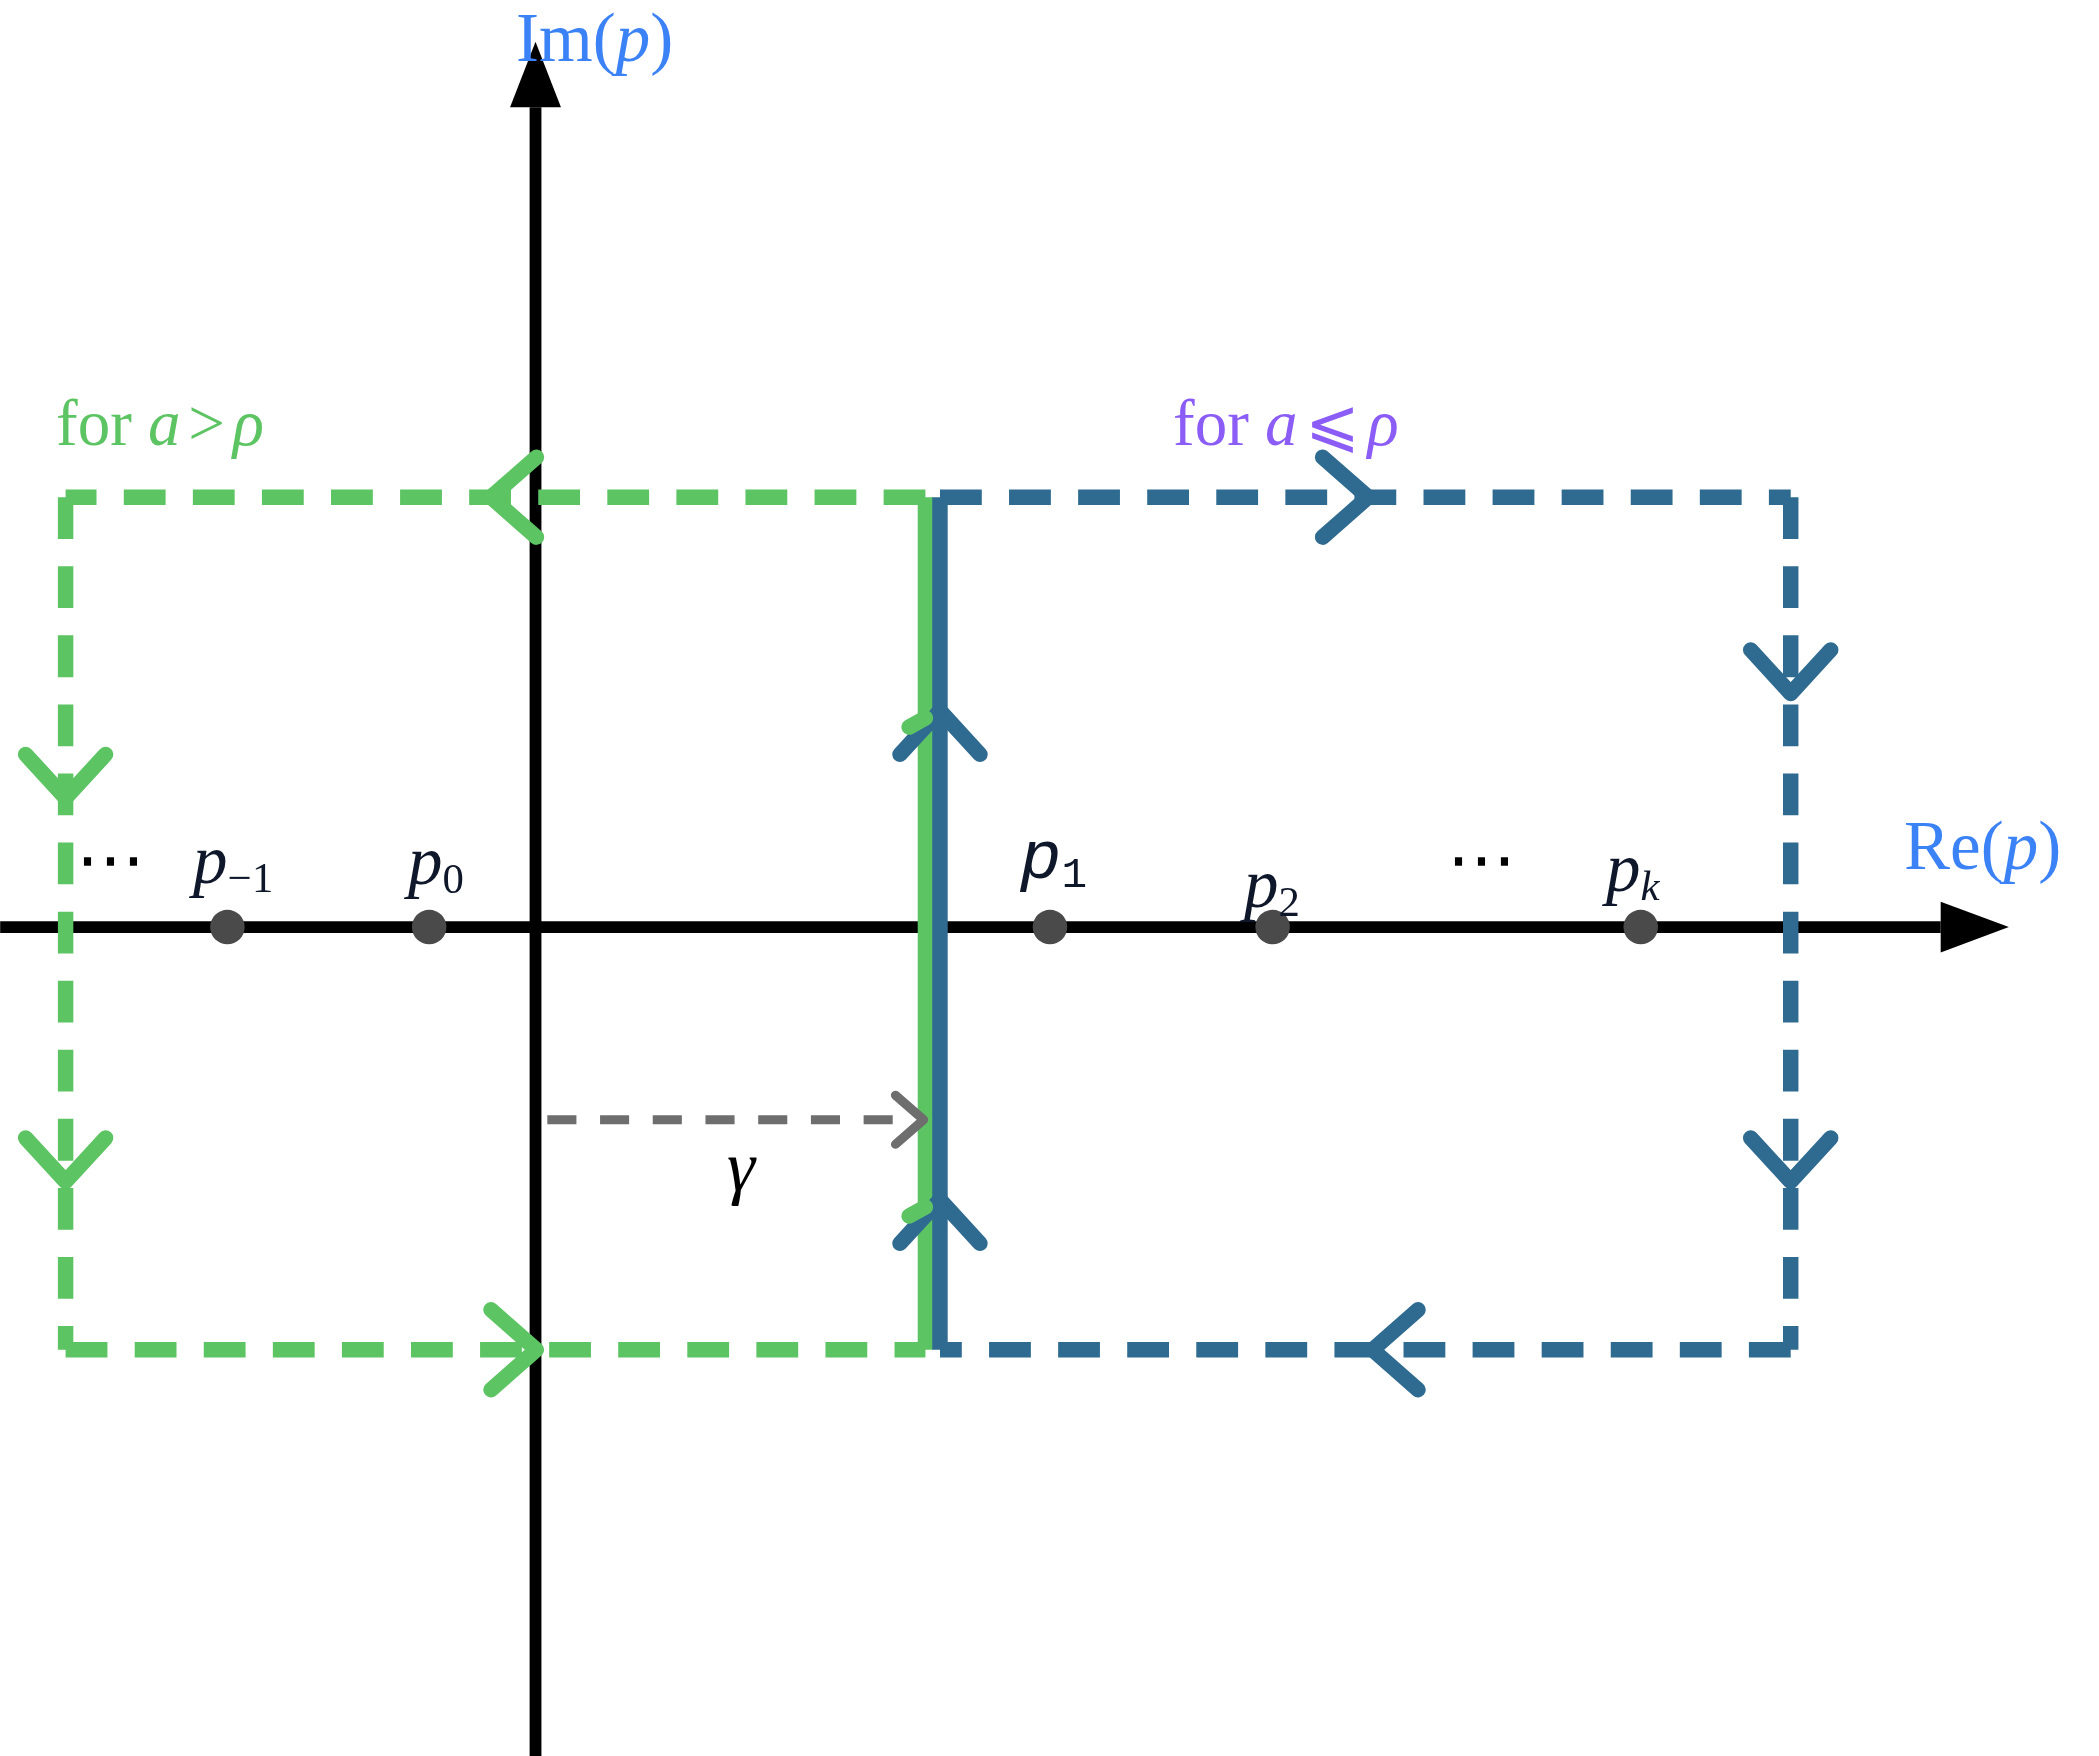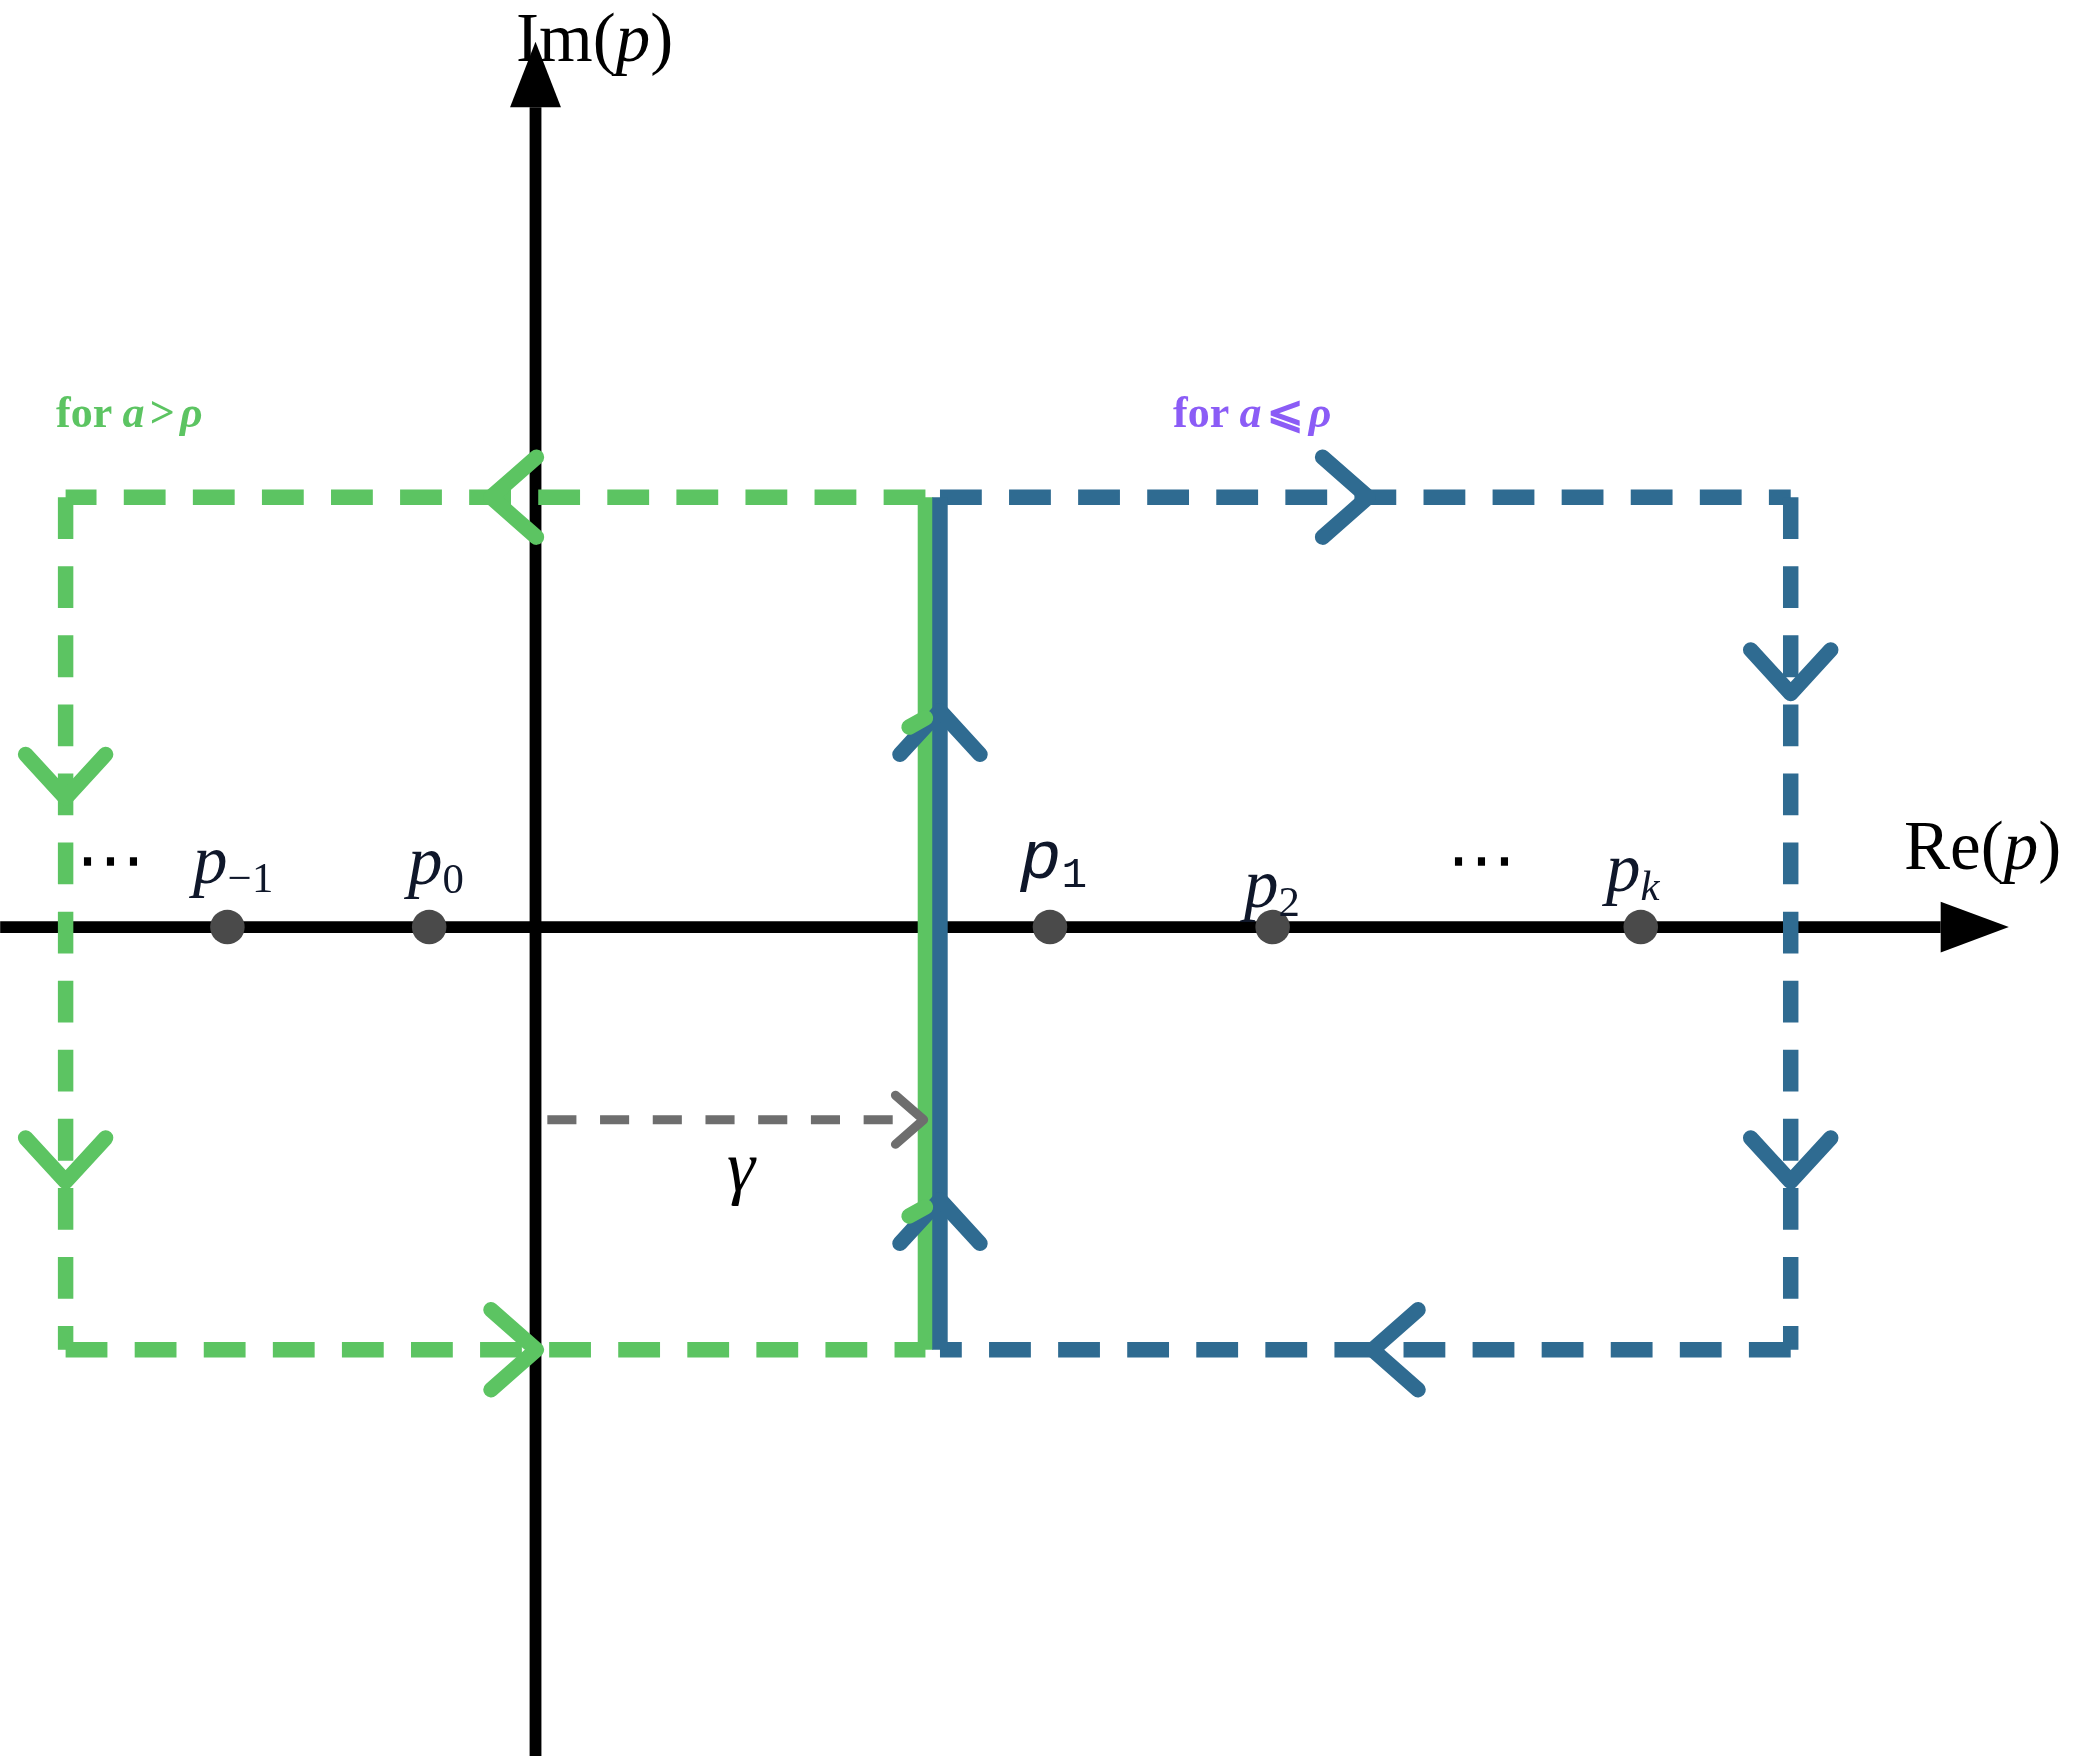--- a/index.html
+++ b/index.html
@@ -25,21 +25,21 @@
     display: block;
   }
   .lbl {
     position: absolute;
     white-space: nowrap;
     line-height: 1;
     font-family: "Liberation Serif", "DejaVu Serif", serif;
   }
   .axis-label {
     font-size: 69px;
-    color: #000000;
+    color: #3b82f6;
     font-style: normal;
   }
   .axis-label .it { font-style: italic; }
   .pole-label {
     font-size: 69px;
     color: #0f172a;
     font-style: italic;
   }
   .pole-label sub {
     font-size: 0.62em;
@@ -47,23 +47,22 @@
     vertical-align: -0.22em;
     letter-spacing: 0.01em;
   }
   .pole-label sub.it { font-style: italic; }
   .dots {
     font-size: 69px;
     color: #000000;
     letter-spacing: 0.10em;
   }
   .cond-label {
-    font-size: 44px;
+    font-size: 65px;
     font-style: normal;
-    font-weight: bold;
   }
   .cond-label .it { font-style: italic; }
   .cond-label .op { font-style: normal; padding: 0 0.12em; }
   .cond-green { color: #5cc462; }
   .cond-blue  { color: #8b5cf6; }
   .gamma-label {
     font-size: 71px;
     color: #000000;
     font-style: italic;
   }

